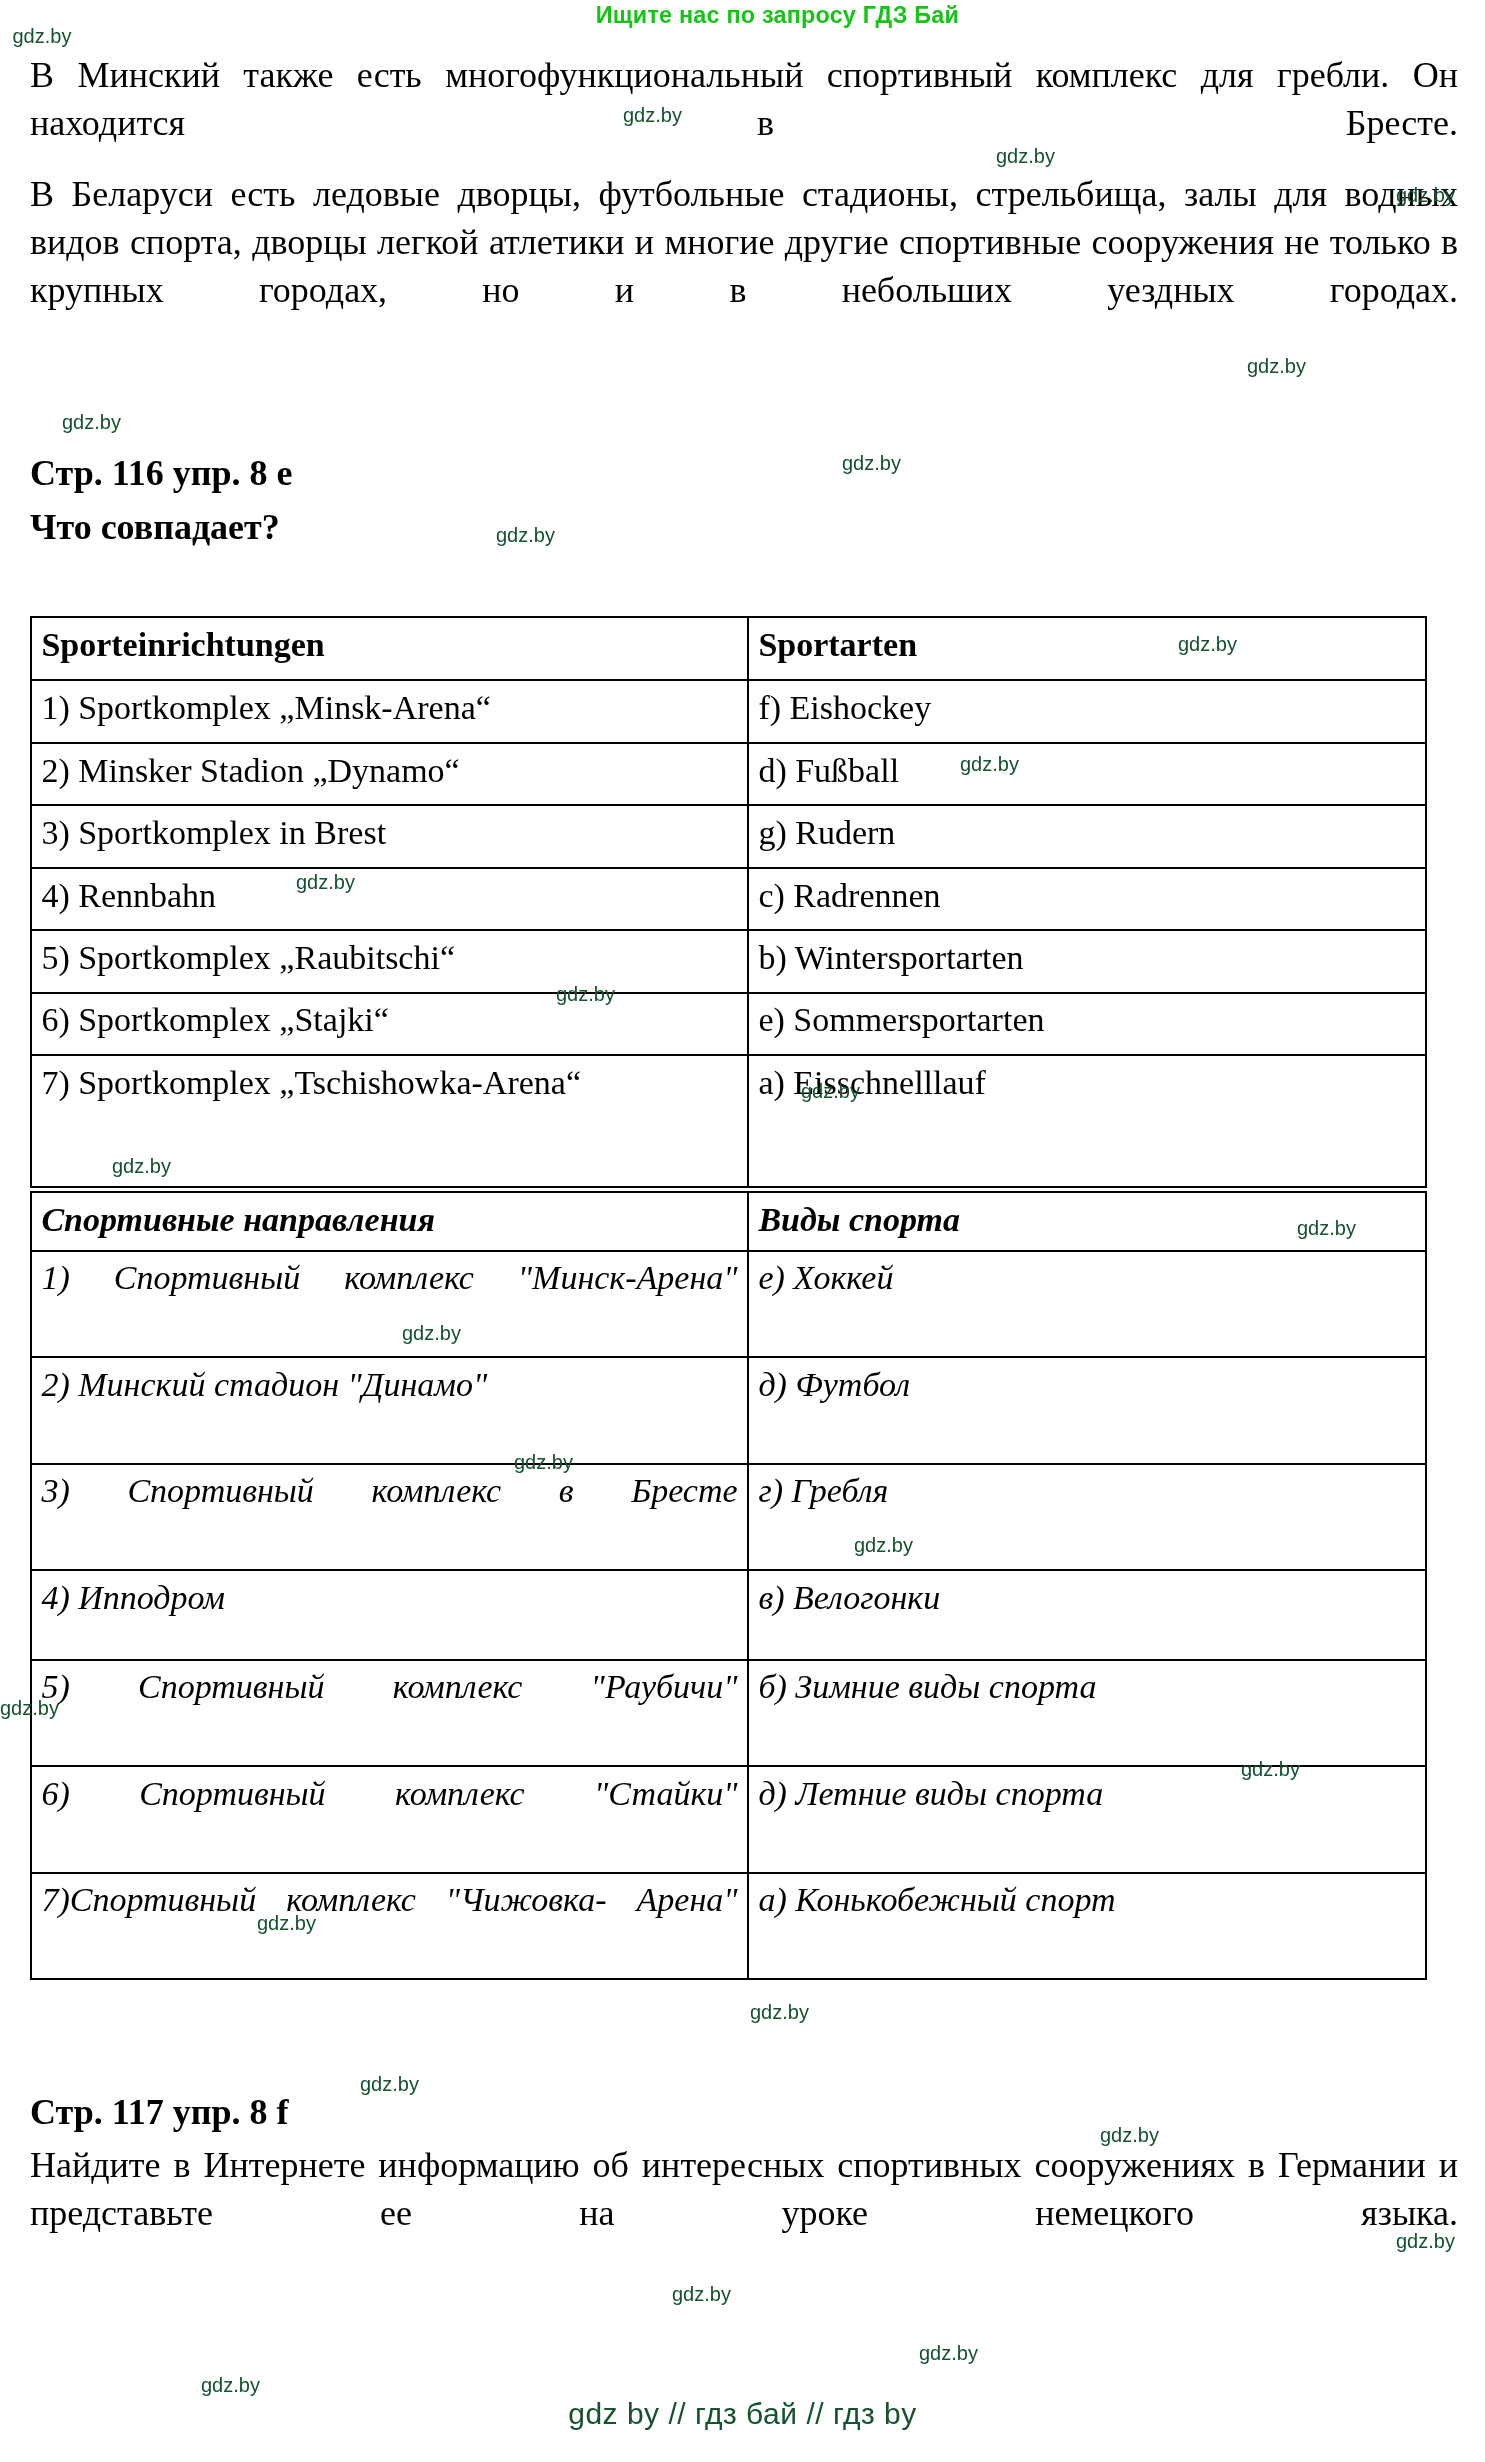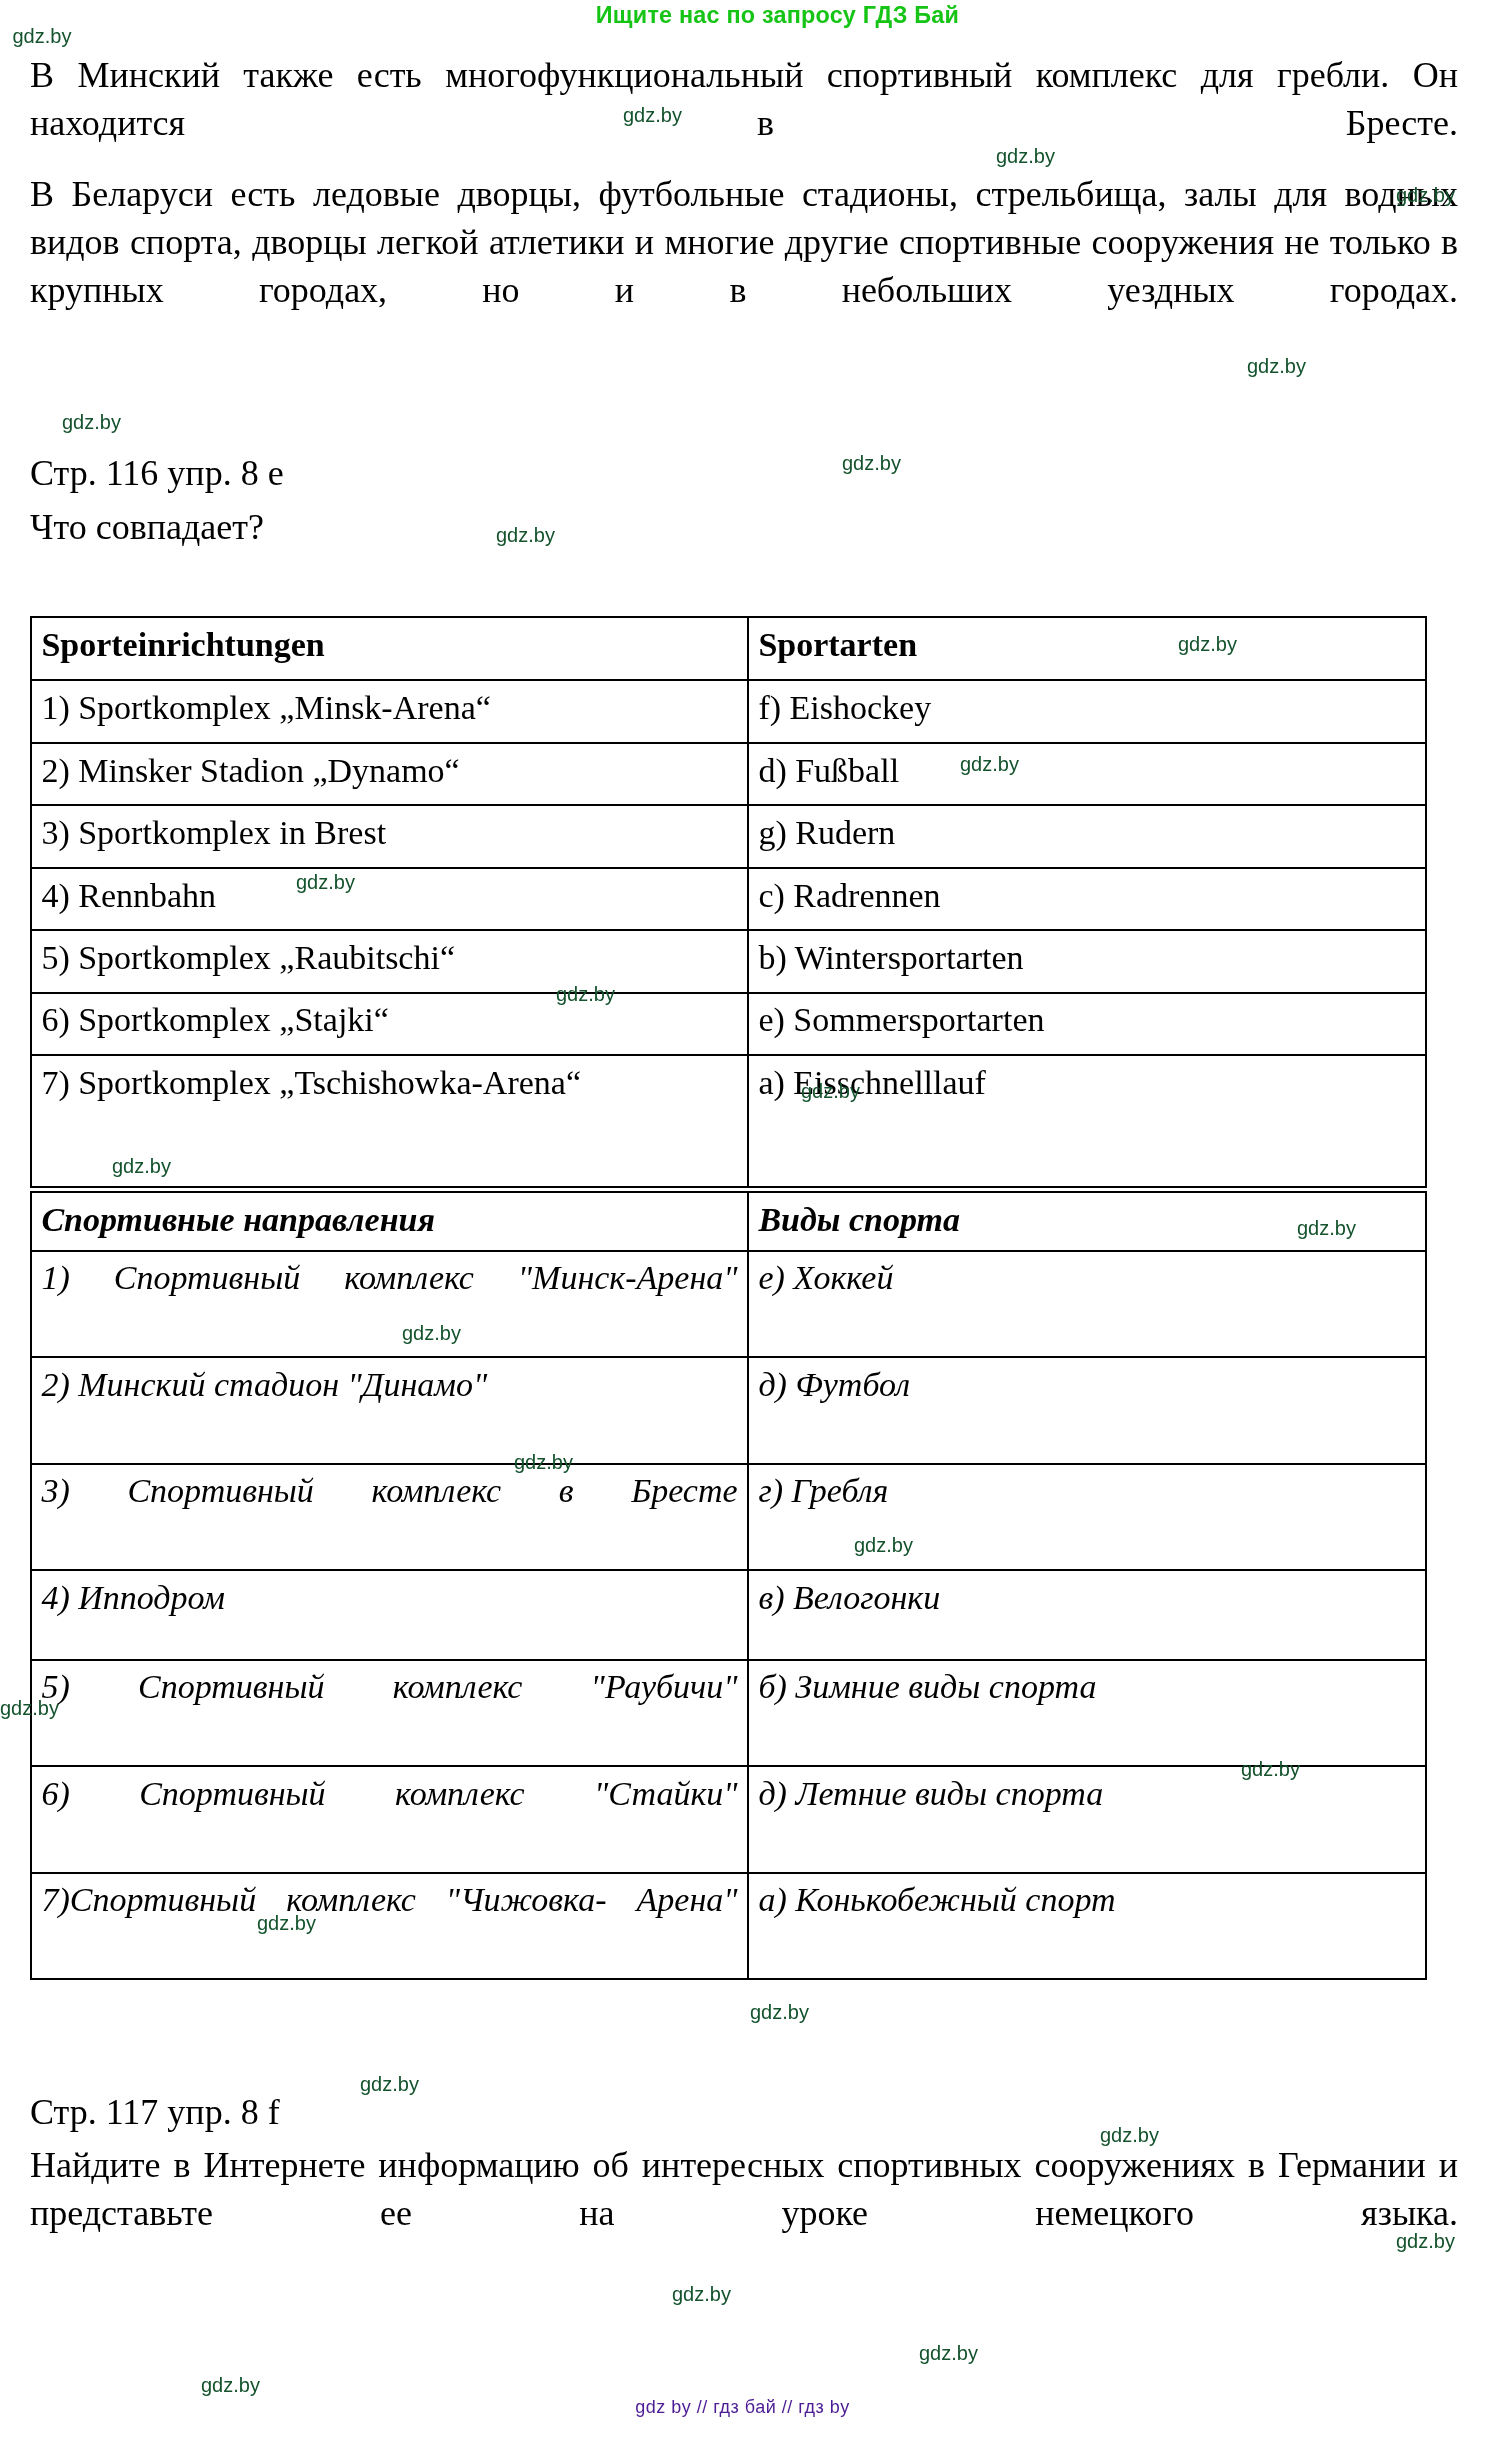--- a/index.html
+++ b/index.html
@@ -51,20 +51,21 @@
   .para::after {
     content: "";
     display: inline-block;
     width: 100%;
   }
   .para-noj {
     font-size: 36px;
     line-height: 1.34;
     text-align: left;
     margin: 0;
+    font-weight: bold;
   }
 
   .blk-p1 { position: absolute; left: 30px; top: 51px;  width: 1428px; }
   .blk-p2 { position: absolute; left: 30px; top: 170px; width: 1428px; }
   .blk-ex1-title { position: absolute; left: 30px; top: 449px; width: 935px; }
   .blk-ex1-q     { position: absolute; left: 30px; top: 503px; width: 935px; }
 
   .blk-ex2-title { position: absolute; left: 30px; top: 2088px; width: 935px; }
   .blk-ex2-body  { position: absolute; left: 30px; top: 2141px; width: 1428px; }
 
@@ -127,22 +128,22 @@
   }
 
   
   .footer-link {
     position: absolute;
     left: 0;
     top: 2397px;
     width: 1485px;
     text-align: center;
     font-family: "Liberation Sans", "DejaVu Sans", sans-serif;
-    font-size: 18px;
-    color: #4c1d95;
+    font-size: 30px;
+    color: #14532d;
     letter-spacing: 0.5px;
   }
 </style>
 </head>
 <body>
 
 <div class="page">
 
   <div class="promo-header">Ищите нас по запросу ГДЗ Бай</div>
 

